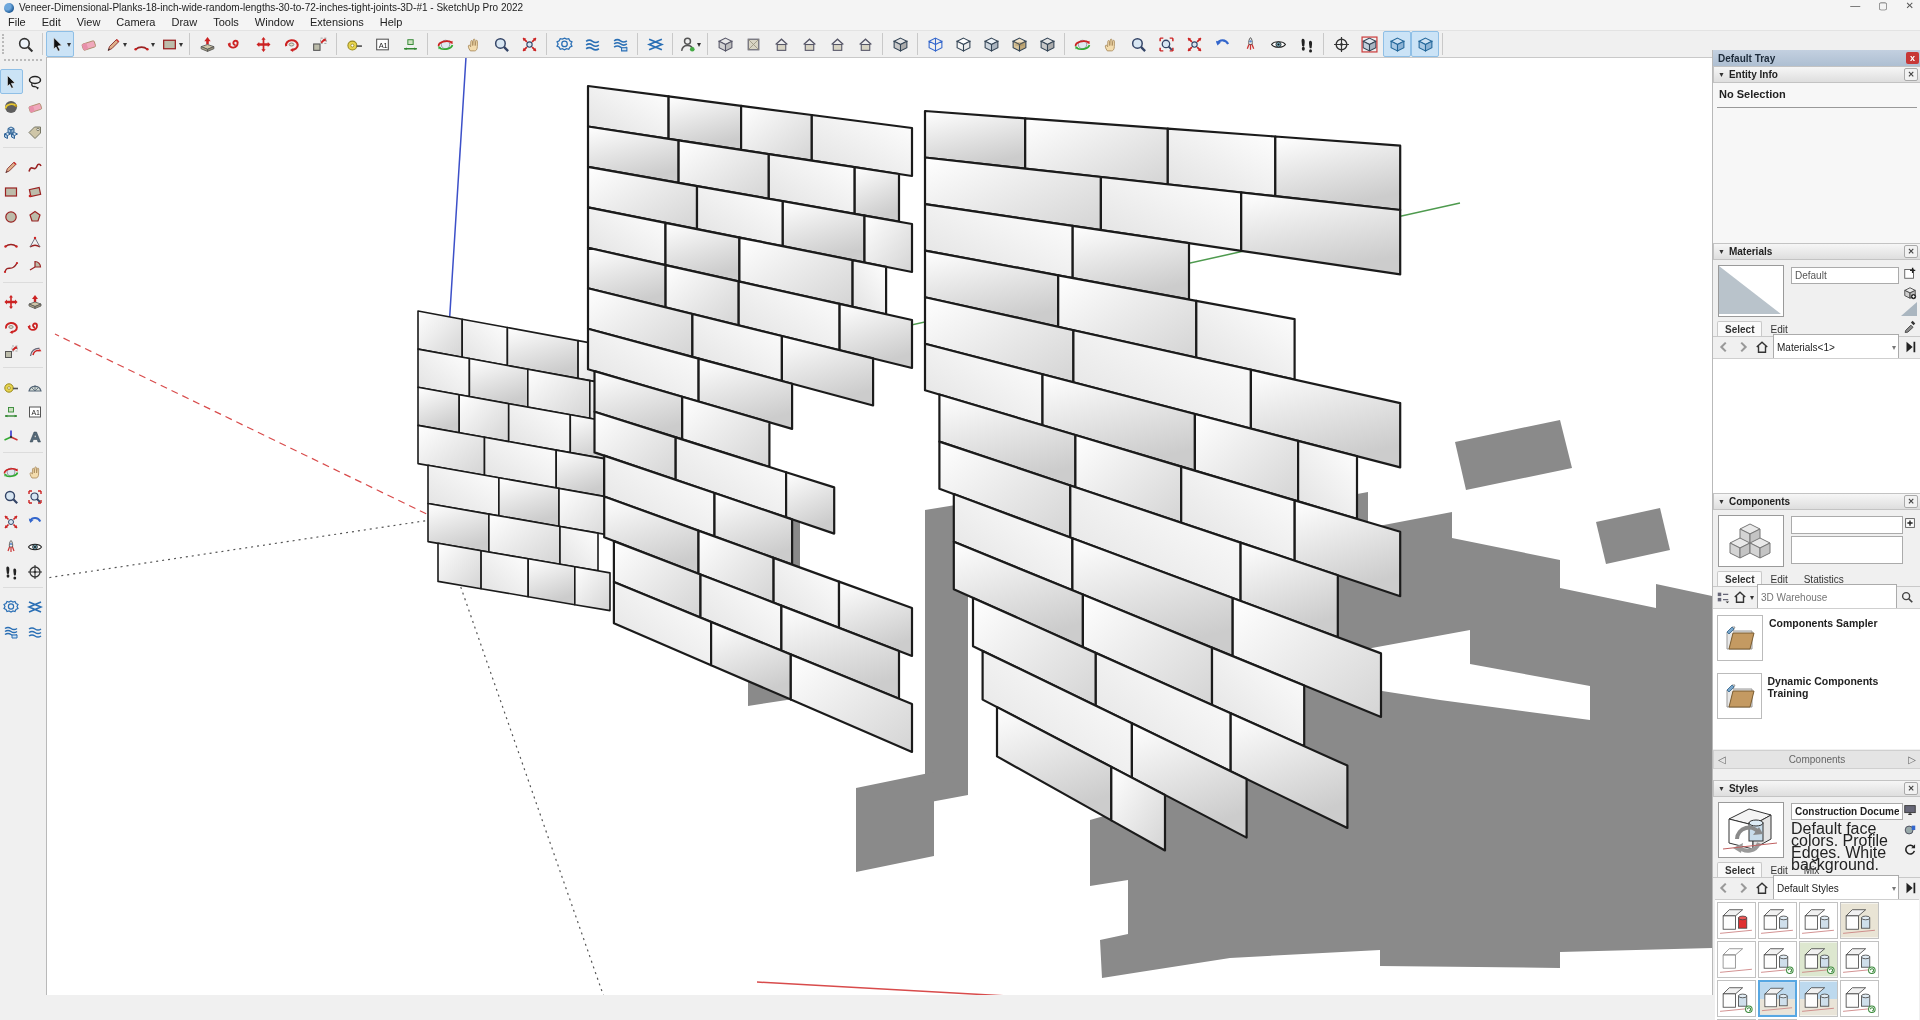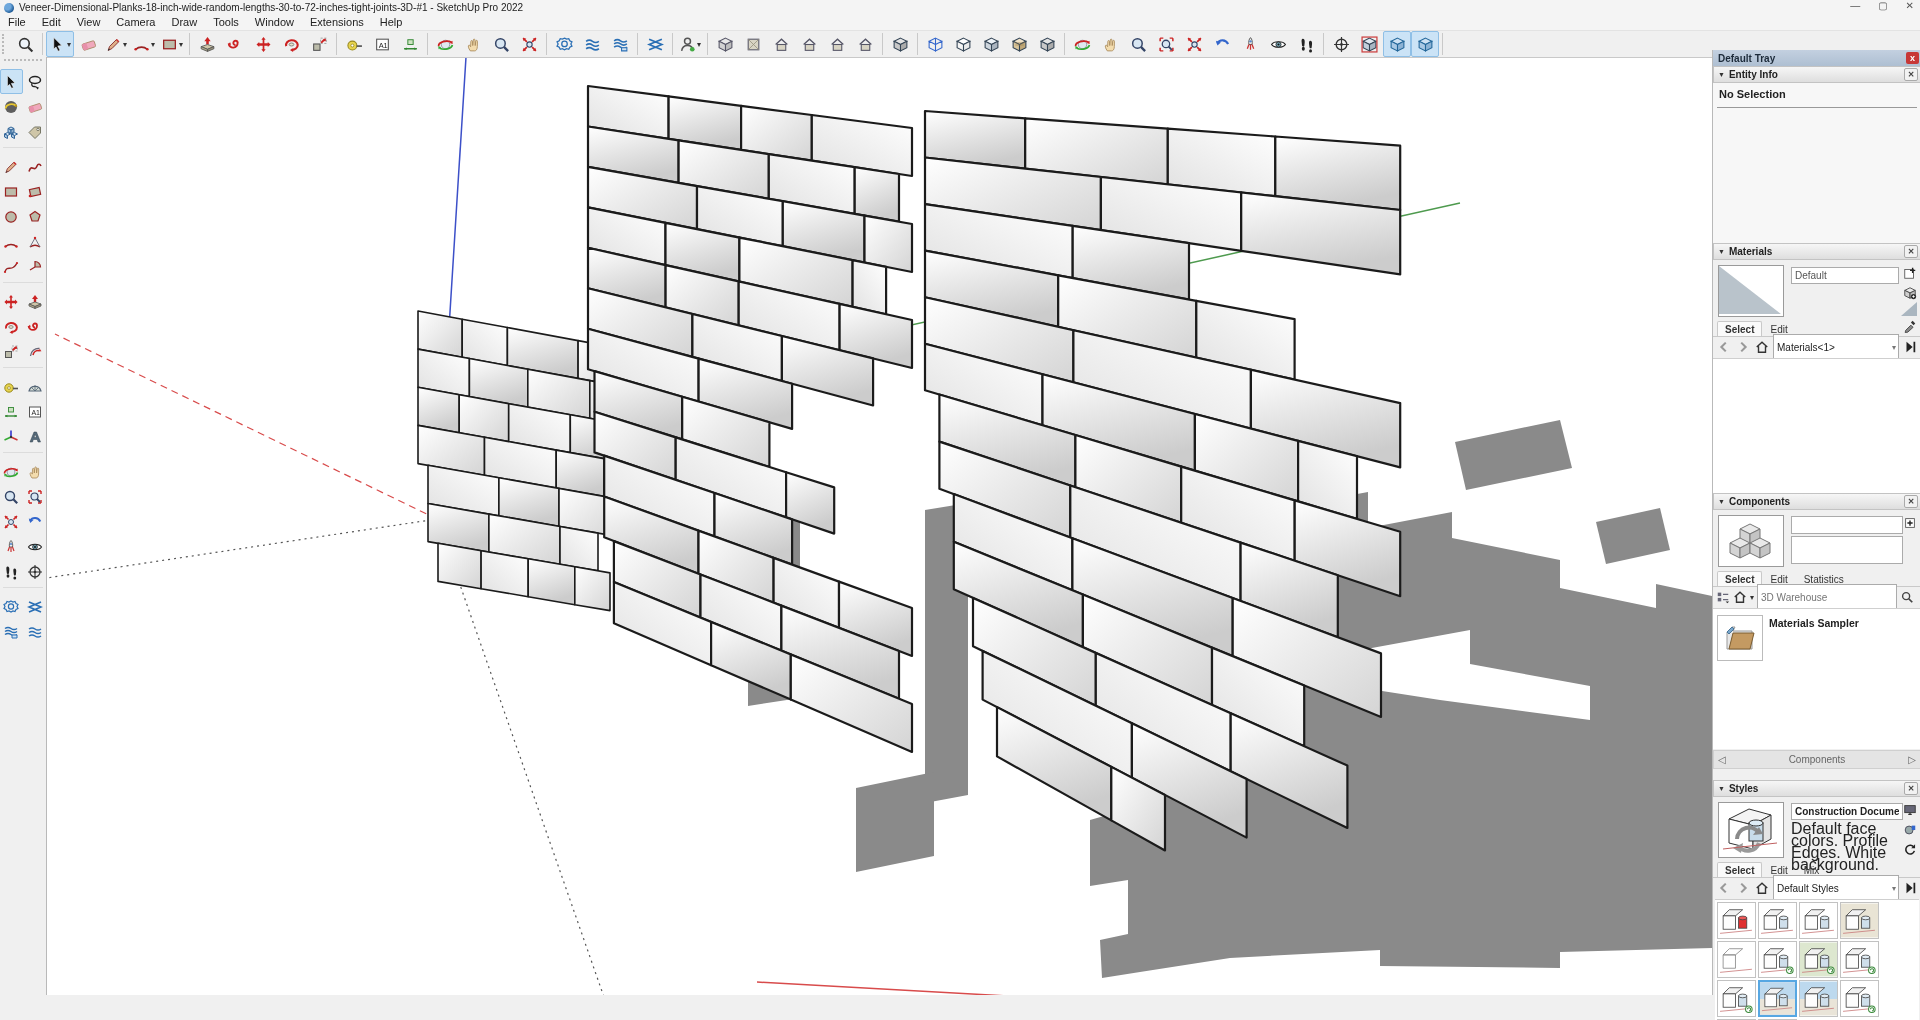--- a/index.html
+++ b/index.html
@@ -1080,21 +1080,29 @@
             </svg>
           </span>
       </div>
       <div class="whitelist" style="top:98px;height:140px;">
           <div class="complistitem">
             <div class="thumb"><svg width="42" height="42" viewBox="0 0 42 42">
                 <path d="M9 33 L9 16 L14 11 L17 11 L15 15 L34 15 L34 33 Z" fill="#e8e8e8" stroke="#999"></path>
                 <path d="M9 16 L14 11 L16 13 L11 18 Z" fill="#7aa7cc" stroke="#4a7699"></path>
                 <path d="M11 33 L15 17 L36 17 L32 33 Z" fill="#c49a62" stroke="#7a5c30"></path>
               </svg></div>
-            <div class="lbl">Materials Sampler</div>
+            <div class="lbl">Components Sampler</div>
+          </div>
+          <div class="complistitem">
+            <div class="thumb"><svg width="42" height="42" viewBox="0 0 42 42">
+                <path d="M9 33 L9 16 L14 11 L17 11 L15 15 L34 15 L34 33 Z" fill="#e8e8e8" stroke="#999"></path>
+                <path d="M9 16 L14 11 L16 13 L11 18 Z" fill="#7aa7cc" stroke="#4a7699"></path>
+                <path d="M11 33 L15 17 L36 17 L32 33 Z" fill="#c49a62" stroke="#7a5c30"></path>
+              </svg></div>
+            <div class="lbl">Dynamic Components Training</div>
           </div>
         </div>
       <div class="pager" style="top:240px;">
         <span>◁</span>
         <span>Components</span>
         <span>▷</span>
       </div>
     </div>
 
     <div class="sechdr">

